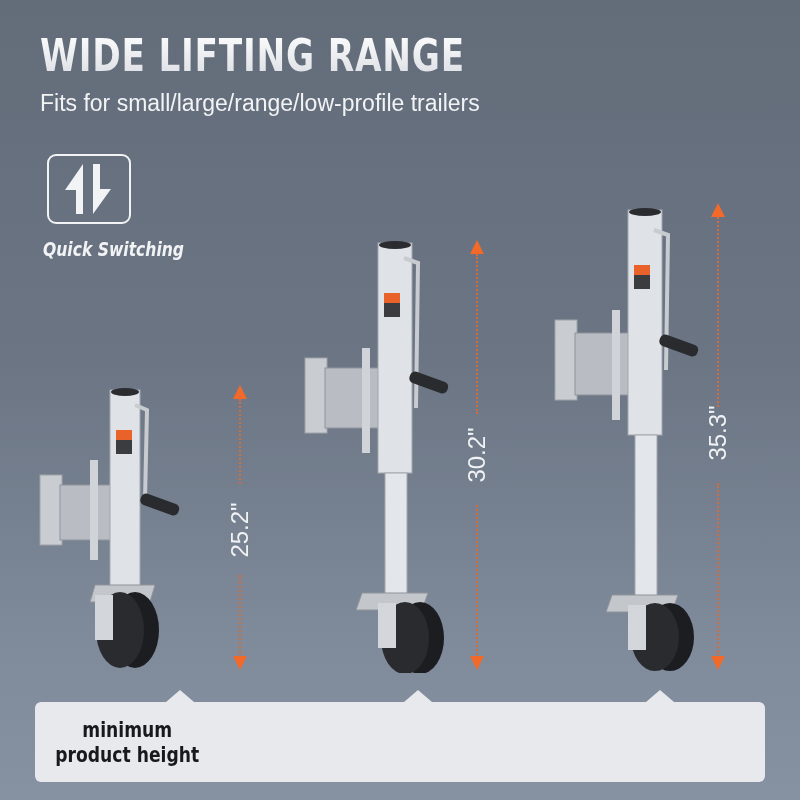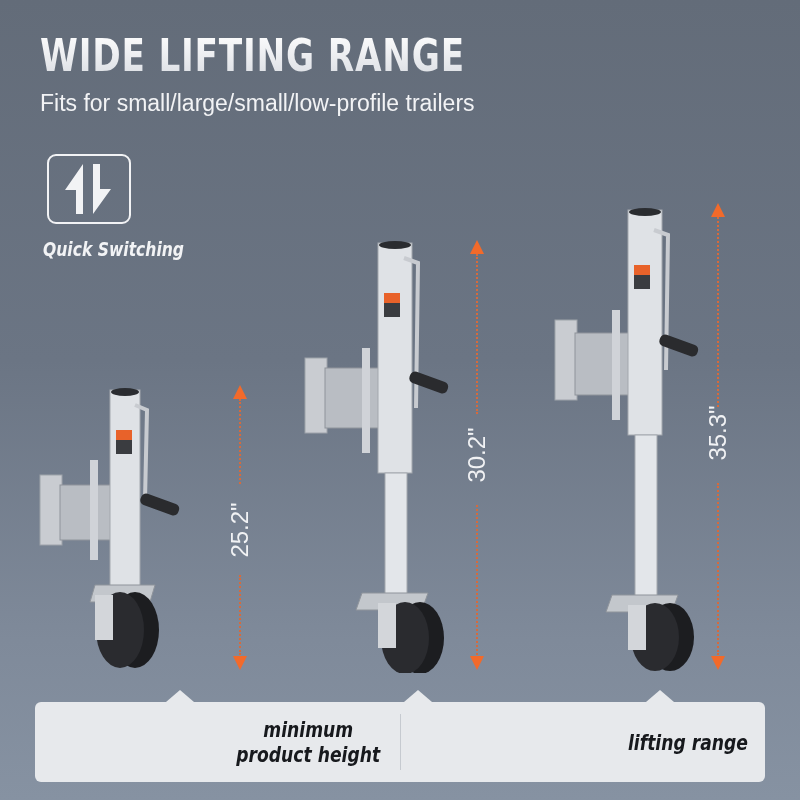--- a/index.html
+++ b/index.html
@@ -50,36 +50,36 @@
     position: absolute; left: 35px; top: 702px; width: 730px; height: 80px;
     background: #e7e9ec; border-radius: 6px;
     display: flex;
   }
   .notch {
     position: absolute; top: -12px; width: 0; height: 0;
     border-left: 14px solid transparent; border-right: 14px solid transparent;
     border-bottom: 12px solid #e7e9ec;
   }
   .cell {
-    flex: 1; display: flex; align-items: center; justify-content: flex-end;
-    text-align: center; position: relative; font-style: italic;
+    flex: 1; display: flex; align-items: center; justify-content: flex-start;
+    text-align: center; position: relative;
   }
   .cell + .cell::before {
     content: ""; position: absolute; left: 0; top: 12px; bottom: 12px; width: 1px; background: #c6cad0;
   }
   .cell span {
     font-family: "DejaVu Sans", sans-serif; font-weight: bold; font-size: 22px; line-height: 25px;
     color: #17191d; transform: scaleX(0.78); display: inline-block;
   }
 </style>
 </head>
 <body>
 
 <div class="title">WIDE LIFTING RANGE</div>
-<div class="subtitle">Fits for small/large/small/low-profile trailers</div>
+<div class="subtitle">Fits for small/large/range/low-profile trailers</div>
 
 <div class="qs-box">
   <svg width="80" height="66" viewBox="0 0 80 66">
     <polygon points="34,8 34,58 27,58 27,34 16,34" fill="#f2f3f5"></polygon>
     <polygon points="44,8 51,8 51,33 62,33 44,58" fill="#f2f3f5"></polygon>
   </svg>
 </div>
 <div class="qs-label">Quick Switching</div>
 
 <svg class="jack" style="left:35px; top:380px;" width="160" height="290" viewBox="0 0 160 290">
@@ -159,16 +159,13 @@
 <div class="panel">
   <div class="notch" style="left:131px;"></div>
   <div class="notch" style="left:369px;"></div>
   <div class="notch" style="left:611px;"></div>
   <div class="cell">
     <span>
       <span style="transform:none;">minimum</span><br>
       <span style="transform:none;">product height</span>
     </span>
   </div>
-  <div class="cell">
-    <span>lifting range</span>
-  </div>
 </div>
 
 </body></html>

